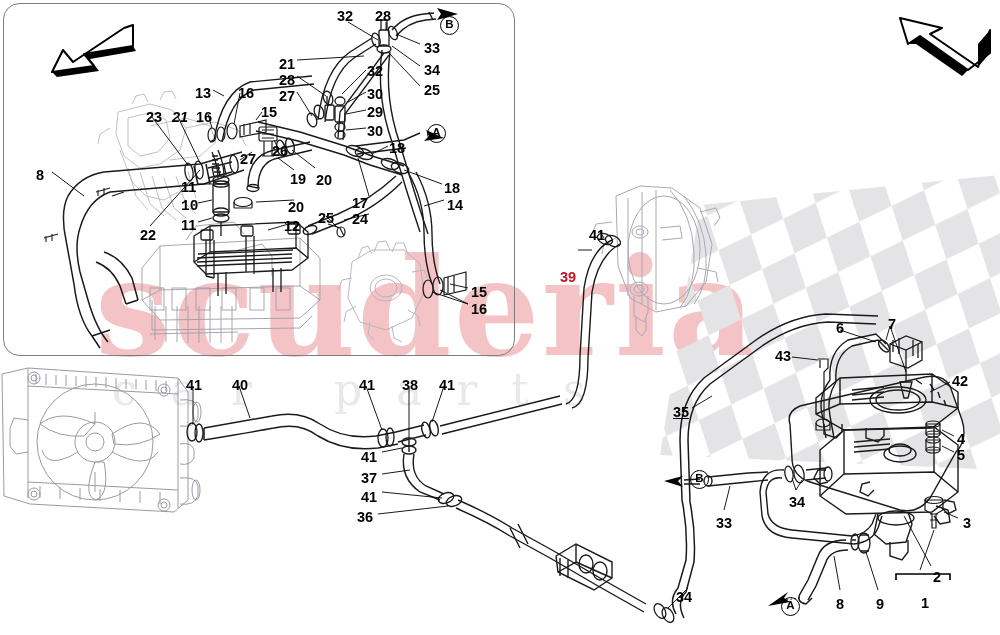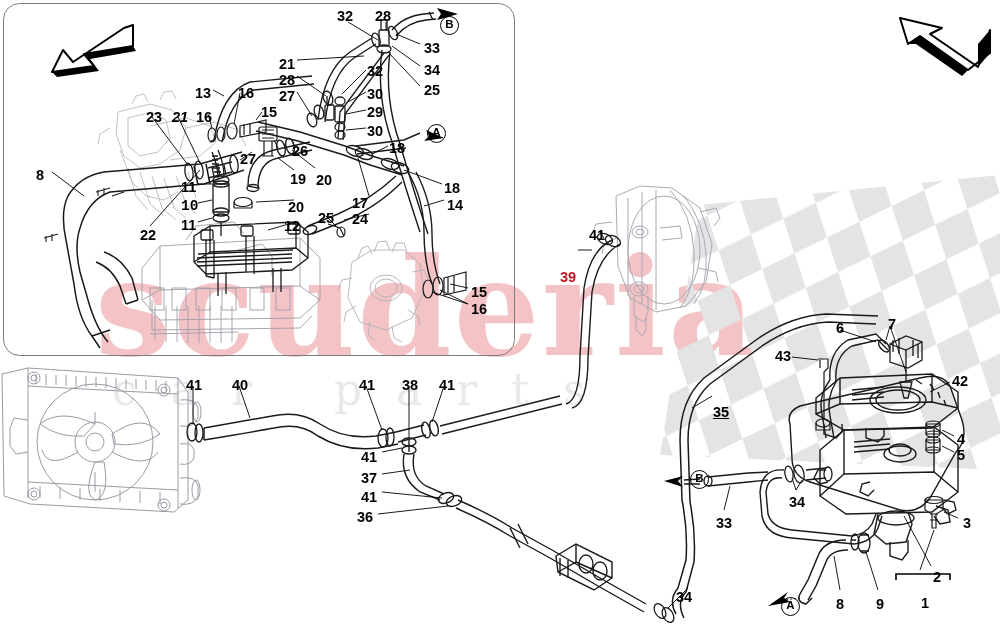--- a/index.html
+++ b/index.html
@@ -645,21 +645,21 @@
       <div class="lbl" style="left: 367px; top: 87px;">30</div>
       <div class="lbl" style="left: 367px; top: 105px;">29</div>
       <div class="lbl" style="left: 367px; top: 124px;">30</div>
       <div class="lbl" style="left: 195px; top: 86px;">13</div>
       <div class="lbl" style="left: 238px; top: 86px;">16</div>
       <div class="lbl" style="left: 196px; top: 110px;">16</div>
       <div class="lbl" style="left: 261px; top: 105px;">15</div>
       <div class="lbl" style="left: 146px; top: 110px;">23</div>
       <div class="lbl" style="left: 172px; top: 110px; font-style: italic;">21</div>
       <div class="lbl" style="left: 389px; top: 141px;">18</div>
-      <div class="lbl" style="left: 272px; top: 144px; padding-left: 20px;">26</div>
+      <div class="lbl" style="left: 272px; top: 144px;">26</div>
       <div class="lbl" style="left: 240px; top: 152px;">27</div>
       <div class="lbl" style="left: 290px; top: 172px;">19</div>
       <div class="lbl" style="left: 316px; top: 173px;">20</div>
       <div class="lbl" style="left: 444px; top: 181px;">18</div>
       <div class="lbl" style="left: 352px; top: 196px;">17</div>
       <div class="lbl" style="left: 447px; top: 198px;">14</div>
       <div class="lbl" style="left: 352px; top: 212px;">24</div>
       <div class="lbl" style="left: 36px; top: 168px;">8</div>
       <div class="lbl" style="left: 181px; top: 180px;">11</div>
       <div class="lbl" style="left: 181px; top: 199px; font-family: Liberation Mono, monospace;">10</div>
@@ -669,21 +669,21 @@
       <div class="lbl" style="left: 140px; top: 228px;">22</div>
       <div class="lbl" style="left: 318px; top: 211px;">25</div>
       <div class="lbl" style="left: 471px; top: 285px;">15</div>
       <div class="lbl" style="left: 471px; top: 302px;">16</div>
       <div class="lbl" style="left: 589px; top: 228px;">41</div>
       <div class="lbl red" style="left: 560px; top: 248px; margin-top: 22px;">39</div>
       <div class="lbl" style="left: 836px; top: 321px;">6</div>
       <div class="lbl" style="left: 888px; top: 317px;">7</div>
       <div class="lbl" style="left: 775px; top: 349px;">43</div>
       <div class="lbl" style="left: 952px; top: 374px;">42</div>
-      <div class="lbl" style="left: 713px; top: 405px; text-decoration: underline;">35</div>
+      <div class="lbl" style="left: 673px; top: 405px; text-decoration: underline;">35</div>
       <div class="lbl" style="left: 957px; top: 432px;">4</div>
       <div class="lbl" style="left: 957px; top: 448px;">5</div>
       <div class="lbl" style="left: 963px; top: 516px;">3</div>
       <div class="lbl" style="left: 186px; top: 378px;">41</div>
       <div class="lbl" style="left: 232px; top: 378px;">40</div>
       <div class="lbl" style="left: 359px; top: 378px;">41</div>
       <div class="lbl" style="left: 402px; top: 378px;">38</div>
       <div class="lbl" style="left: 439px; top: 378px;">41</div>
       <div class="lbl" style="left: 361px; top: 450px;">41</div>
       <div class="lbl" style="left: 361px; top: 471px;">37</div>

